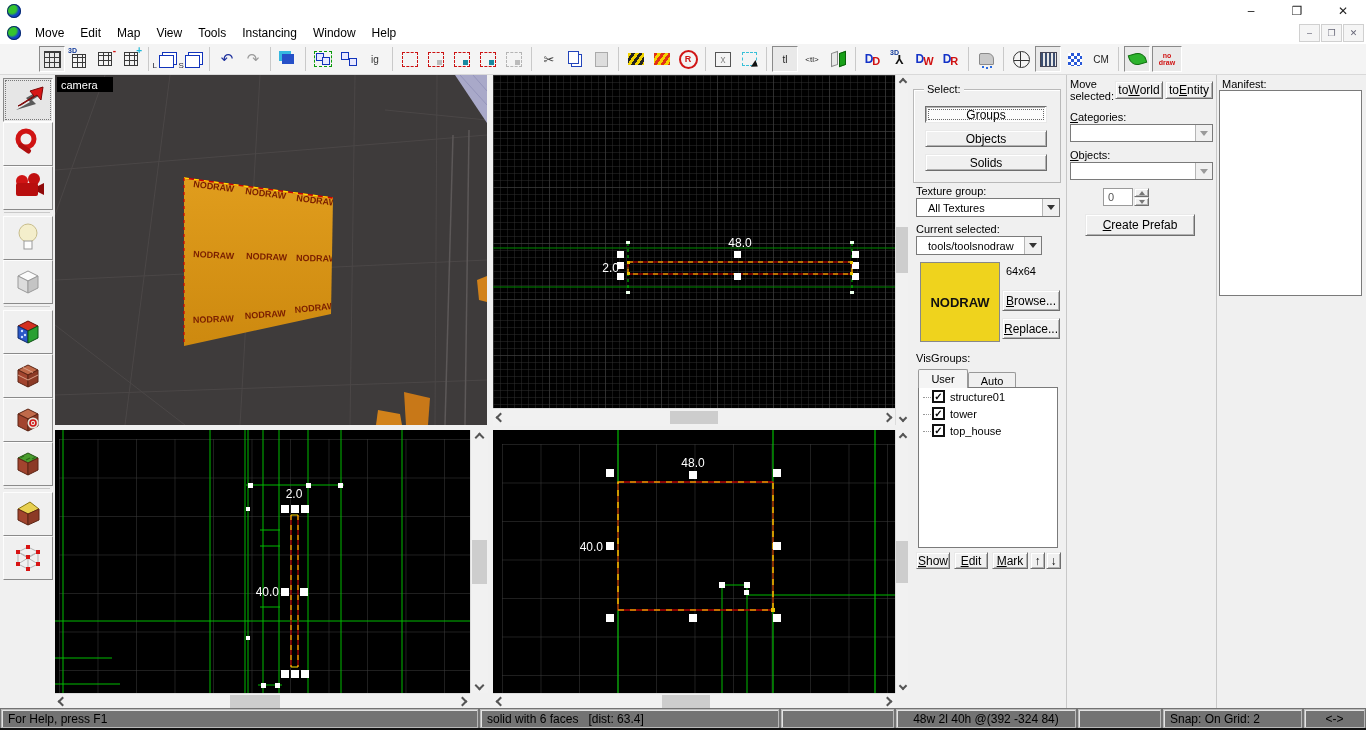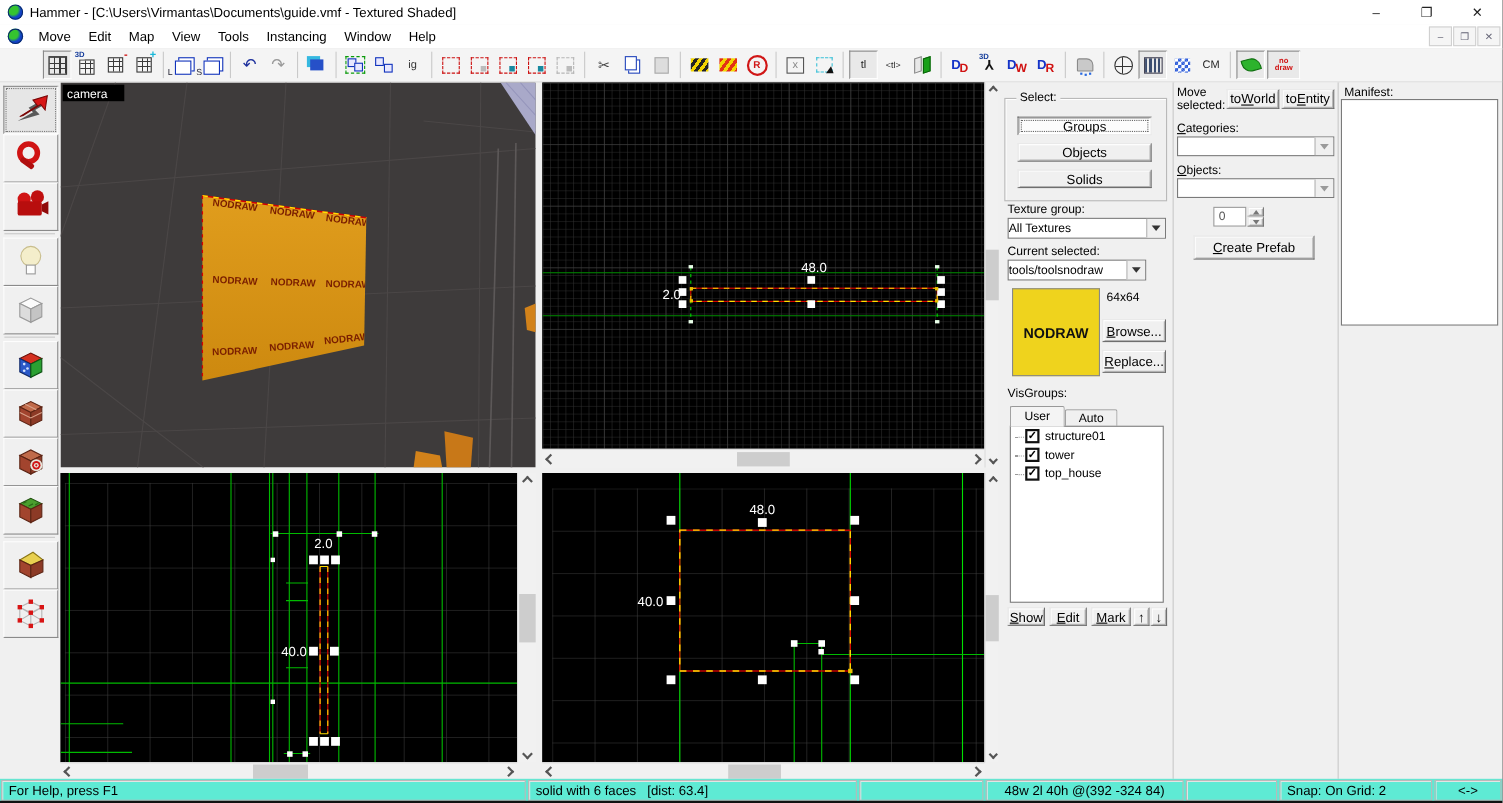--- a/index.html
+++ b/index.html
@@ -89,52 +89,51 @@
   svg text{font-family:"Liberation Sans",sans-serif;}
   
   .vline{width:1px;background:#c8c8c8;}
   .grouplabel{position:absolute;background:#f0f0f0;padding:0 3px;font-size:11px;}
   .gbox{position:absolute;border:1px solid #b9b9b9;box-shadow:1px 1px 0 #fff inset;}
   .b3{background:#f0f0f0;border:1px solid;border-color:#e9e9e9 #6e6e6e #6e6e6e #e9e9e9;box-shadow:inset 1px 1px 0 #fff,inset -1px -1px 0 #b2b2b2;
       font-size:12px;display:flex;align-items:center;justify-content:center;box-sizing:border-box;}
   .b3.checked{border-color:#6e6e6e #e9e9e9 #e9e9e9 #6e6e6e;box-shadow:inset -1px -1px 0 #fff,inset 1px 1px 0 #b2b2b2;background:#fcfcfc;outline:1px dotted #666;outline-offset:-4px;}
   .lbl{font-size:11px;position:absolute;white-space:nowrap;}
   .combo{position:absolute;background:#fff;border:1px solid #7a7a7a;display:flex;align-items:center;font-size:11px;box-sizing:border-box;}
-  .combo .val{padding-left:0;white-space:nowrap;overflow:hidden;}
+  .combo .val{padding-left:11px;white-space:nowrap;overflow:hidden;}
   .carr{margin-left:auto;width:16px;align-self:stretch;background:#f0f0f0;border-left:1px solid #b5b5b5;display:flex;align-items:center;justify-content:center;}
   .tri{width:0;height:0;border-left:4px solid transparent;border-right:4px solid transparent;border-top:5px solid #333;}
   .tri.dis{border-top-color:#9a9a9a;}
   .texprev{position:absolute;background:#efd31d;display:flex;align-items:center;justify-content:center;
            font-weight:bold;font-size:13px;color:#111;border:1px solid #888;box-sizing:border-box;}
   .tab{position:absolute;font-size:11px;display:flex;align-items:center;justify-content:center;
        border:1px solid #999;border-bottom:none;border-radius:2px 2px 0 0;background:#f0f0f0;box-sizing:border-box;}
   .listbox{position:absolute;background:#fff;border:1px solid #7a7a7a;box-sizing:border-box;}
   .vgrow{display:flex;align-items:center;height:17px;padding-left:4px;}
   .guide{width:8px;height:1px;border-bottom:1px dotted #999;margin-right:1px;}
   .cb{width:13px;height:13px;background:#fff;border:2px solid #111;box-sizing:border-box;display:flex;align-items:center;justify-content:center;
       font-size:10px;font-weight:bold;margin-right:5px;flex:none;line-height:9px;}
   .vgname{font-size:11px;}
   .spin{display:flex;flex-direction:column;}
   .spinbtn{width:15px;height:9px;display:flex;align-items:center;justify-content:center;}
   .tri-u{width:0;height:0;border-left:3px solid transparent;border-right:3px solid transparent;border-bottom:4px solid #777;}
   .tri-d{width:0;height:0;border-left:3px solid transparent;border-right:3px solid transparent;border-top:4px solid #777;}
   
-  .statusbar{left:0;top:708px;width:1366px;height:20px;display:flex;gap:2px;padding:1px 1px 0 1px;box-sizing:border-box;background:#5eead4;}
+  .statusbar{left:0;top:708px;width:1366px;height:20px;display:flex;gap:2px;padding:1px 1px 0 1px;box-sizing:border-box;background:#737373;}
   .seg{border:1px solid #b9b9b9;box-shadow:inset 1px 1px 0 #e3e3e3;font-size:12px;display:flex;align-items:center;
        padding:0 6px;white-space:pre;overflow:hidden;box-sizing:border-box;}
   .edge{left:0;top:728px;width:1366px;height:2px;background:#111;}
 </style>
 </head>
 <body>
 
 <div id="app">
 
   <div class="abs titlebar">
     <span class="appicon"></span>
-    <span class="titletext">Hammer - [C:\Users\Virmantas\Documents\guide.vmf - Textured Shaded]</span>
     <span class="wincontrols">
       <span class="wcbtn">–</span>
       <span class="wcbtn">❐</span>
       <span class="wcbtn">✕</span>
     </span>
   </div>
 
   <div class="abs menubar">
     <span class="appicon"></span>
     <span class="menuitem">Move</span>

